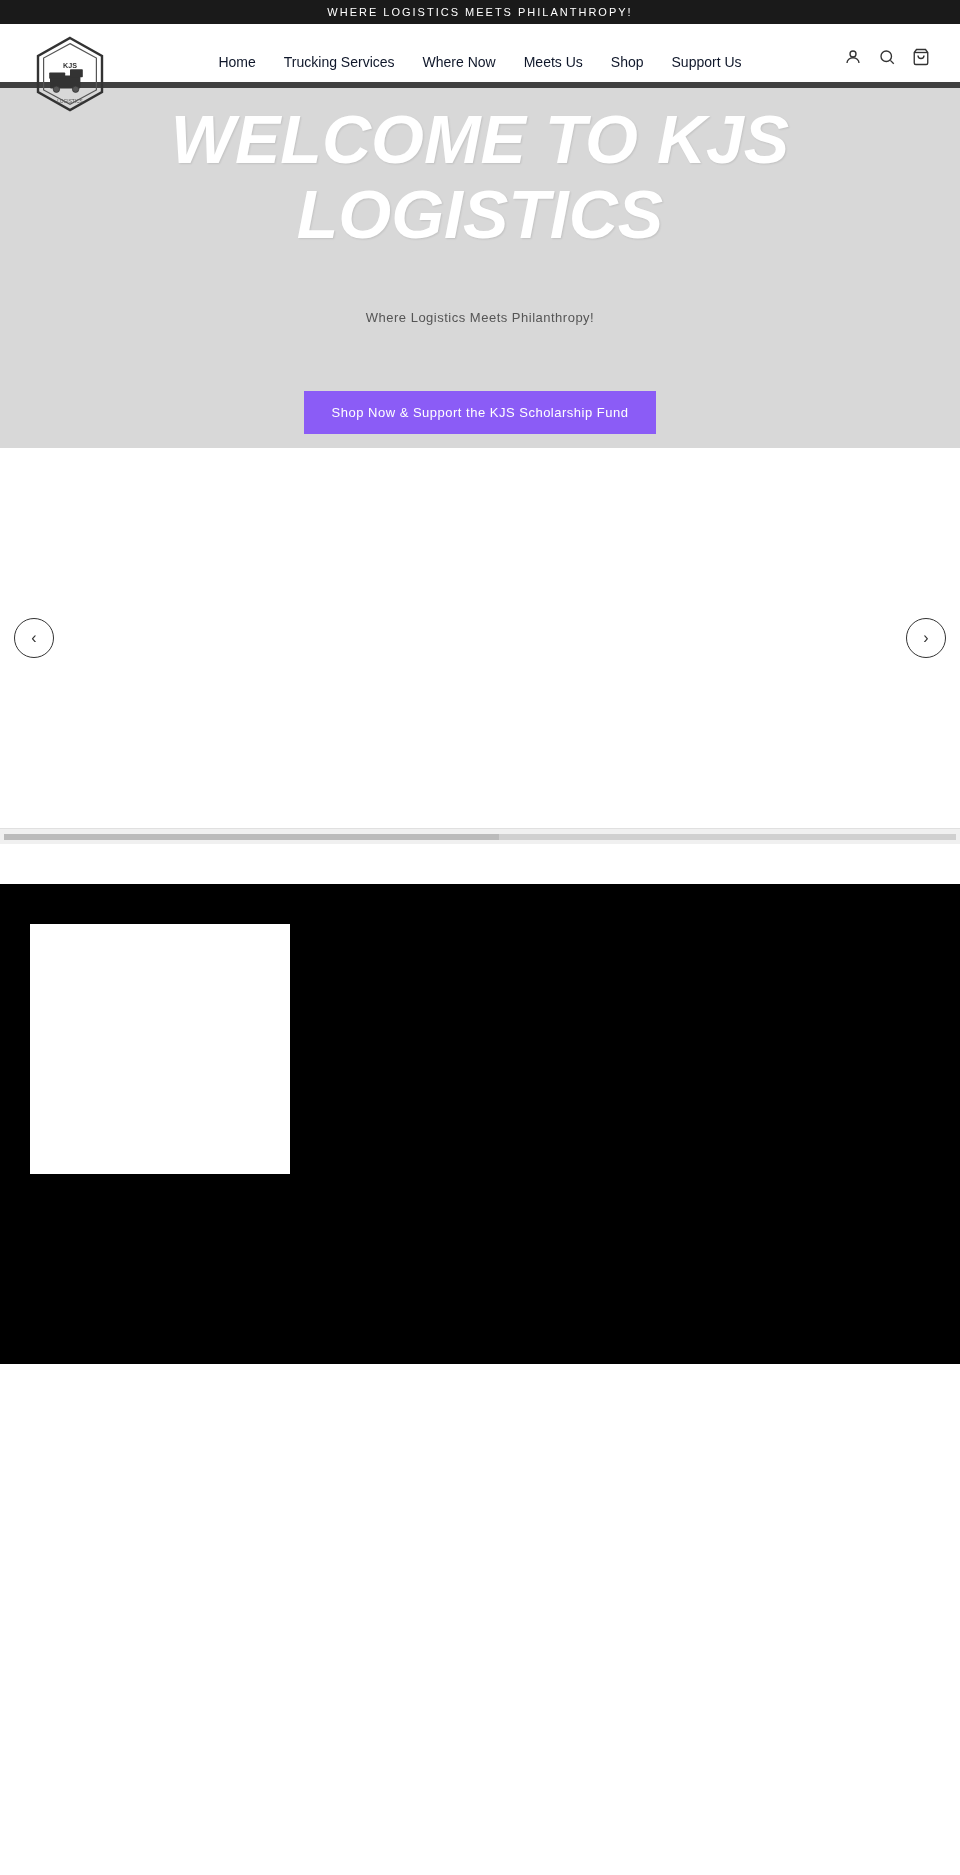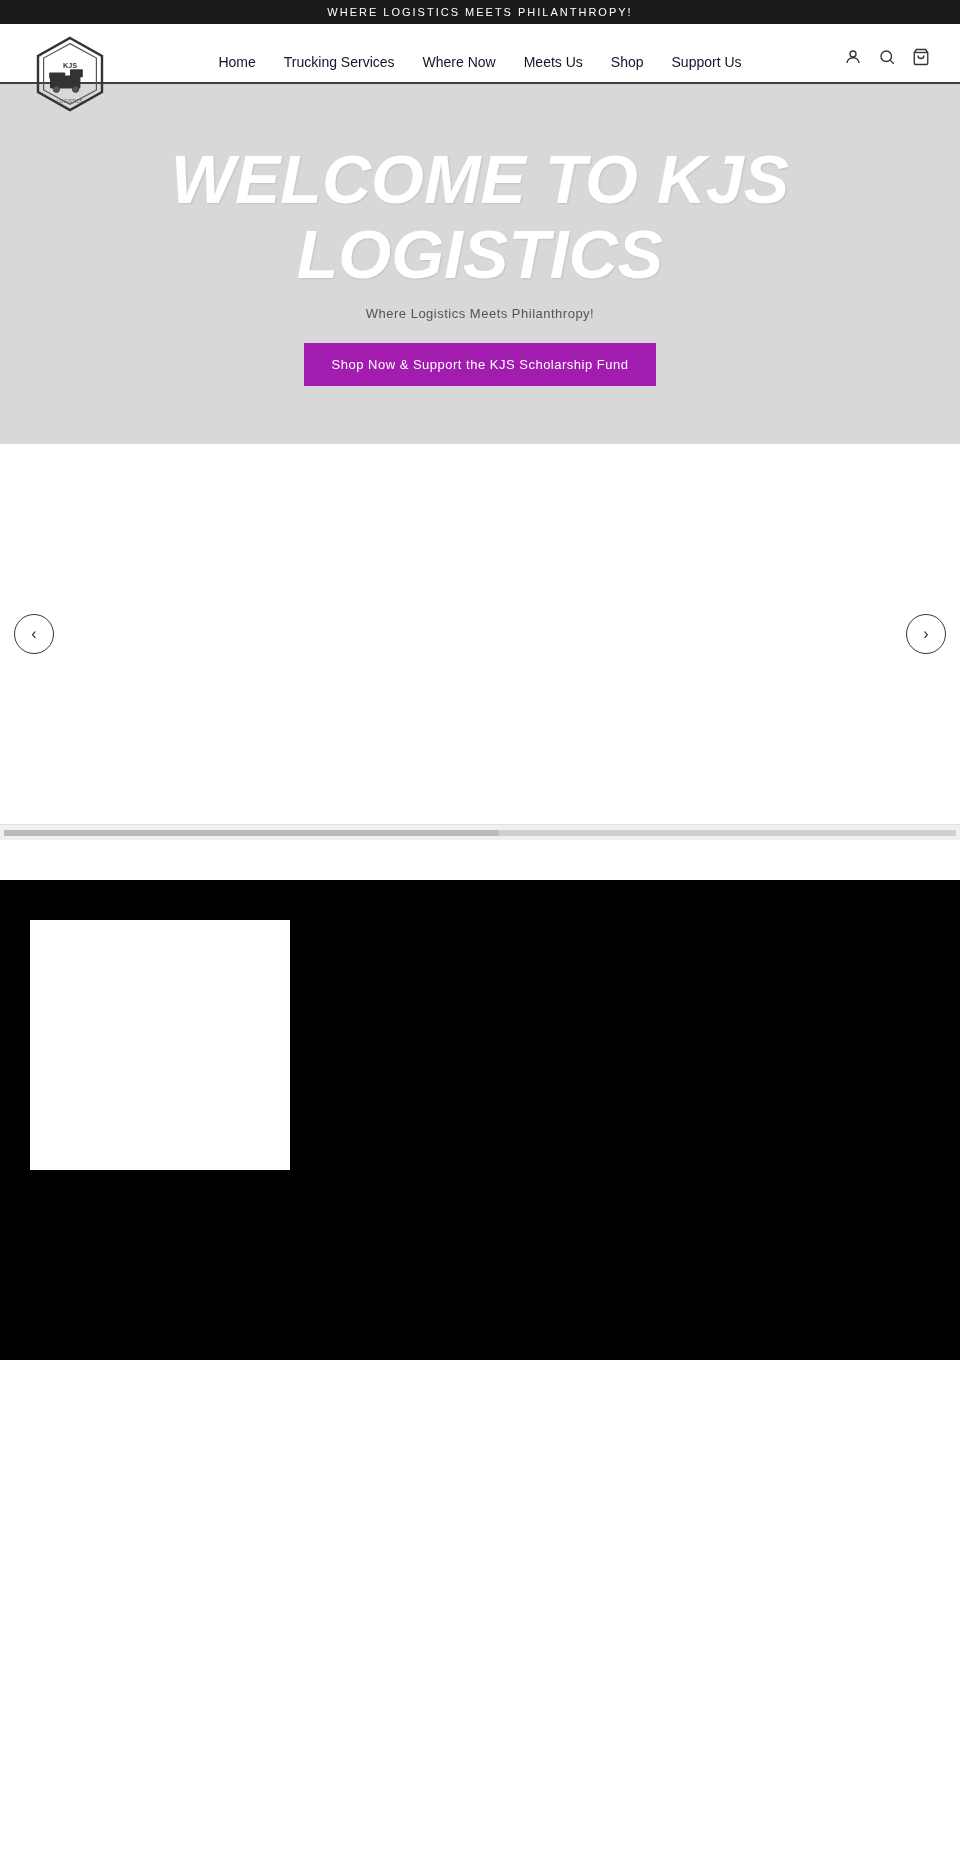--- a/index.html
+++ b/index.html
@@ -14,21 +14,21 @@
       letter-spacing: 2px;
       padding: 6px 0;
     }
 
     
     .header {
       display: flex;
       flex-direction: column;
       align-items: center;
       padding: 10px 0 0 0;
-      border-bottom: 2px solid #404040;
+      border-bottom: 6px solid #404040;
       position: relative;
     }
 
     .logo-area {
       position: absolute;
       left: 30px;
       top: 10px;
     }
 
     .logo-hex {
@@ -66,40 +66,41 @@
 
     
     .hero {
       background: #d8d8d8;
       height: 360px;
       display: flex;
       flex-direction: column;
       align-items: center;
       justify-content: center;
       text-align: center;
+      gap: 44px;
     }
 
     .hero h1 {
       font-size: 68px;
       font-style: italic;
       font-weight: 900;
       color: #fff;
       line-height: 1.1;
       text-shadow: 1px 1px 2px rgba(0,0,0,0.1);
     }
 
     .hero-subtitle {
       font-size: 13px;
       color: #555;
       margin: 14px 0 22px 0;
       letter-spacing: 0.5px;
     }
 
     .hero-btn {
-      background: #a21caf;
+      background: #8b5cf6;
       color: #fff;
       border: none;
       padding: 14px 28px;
       font-size: 13px;
       cursor: pointer;
       letter-spacing: 0.5px;
     }
 
     
     .carousel-section {

